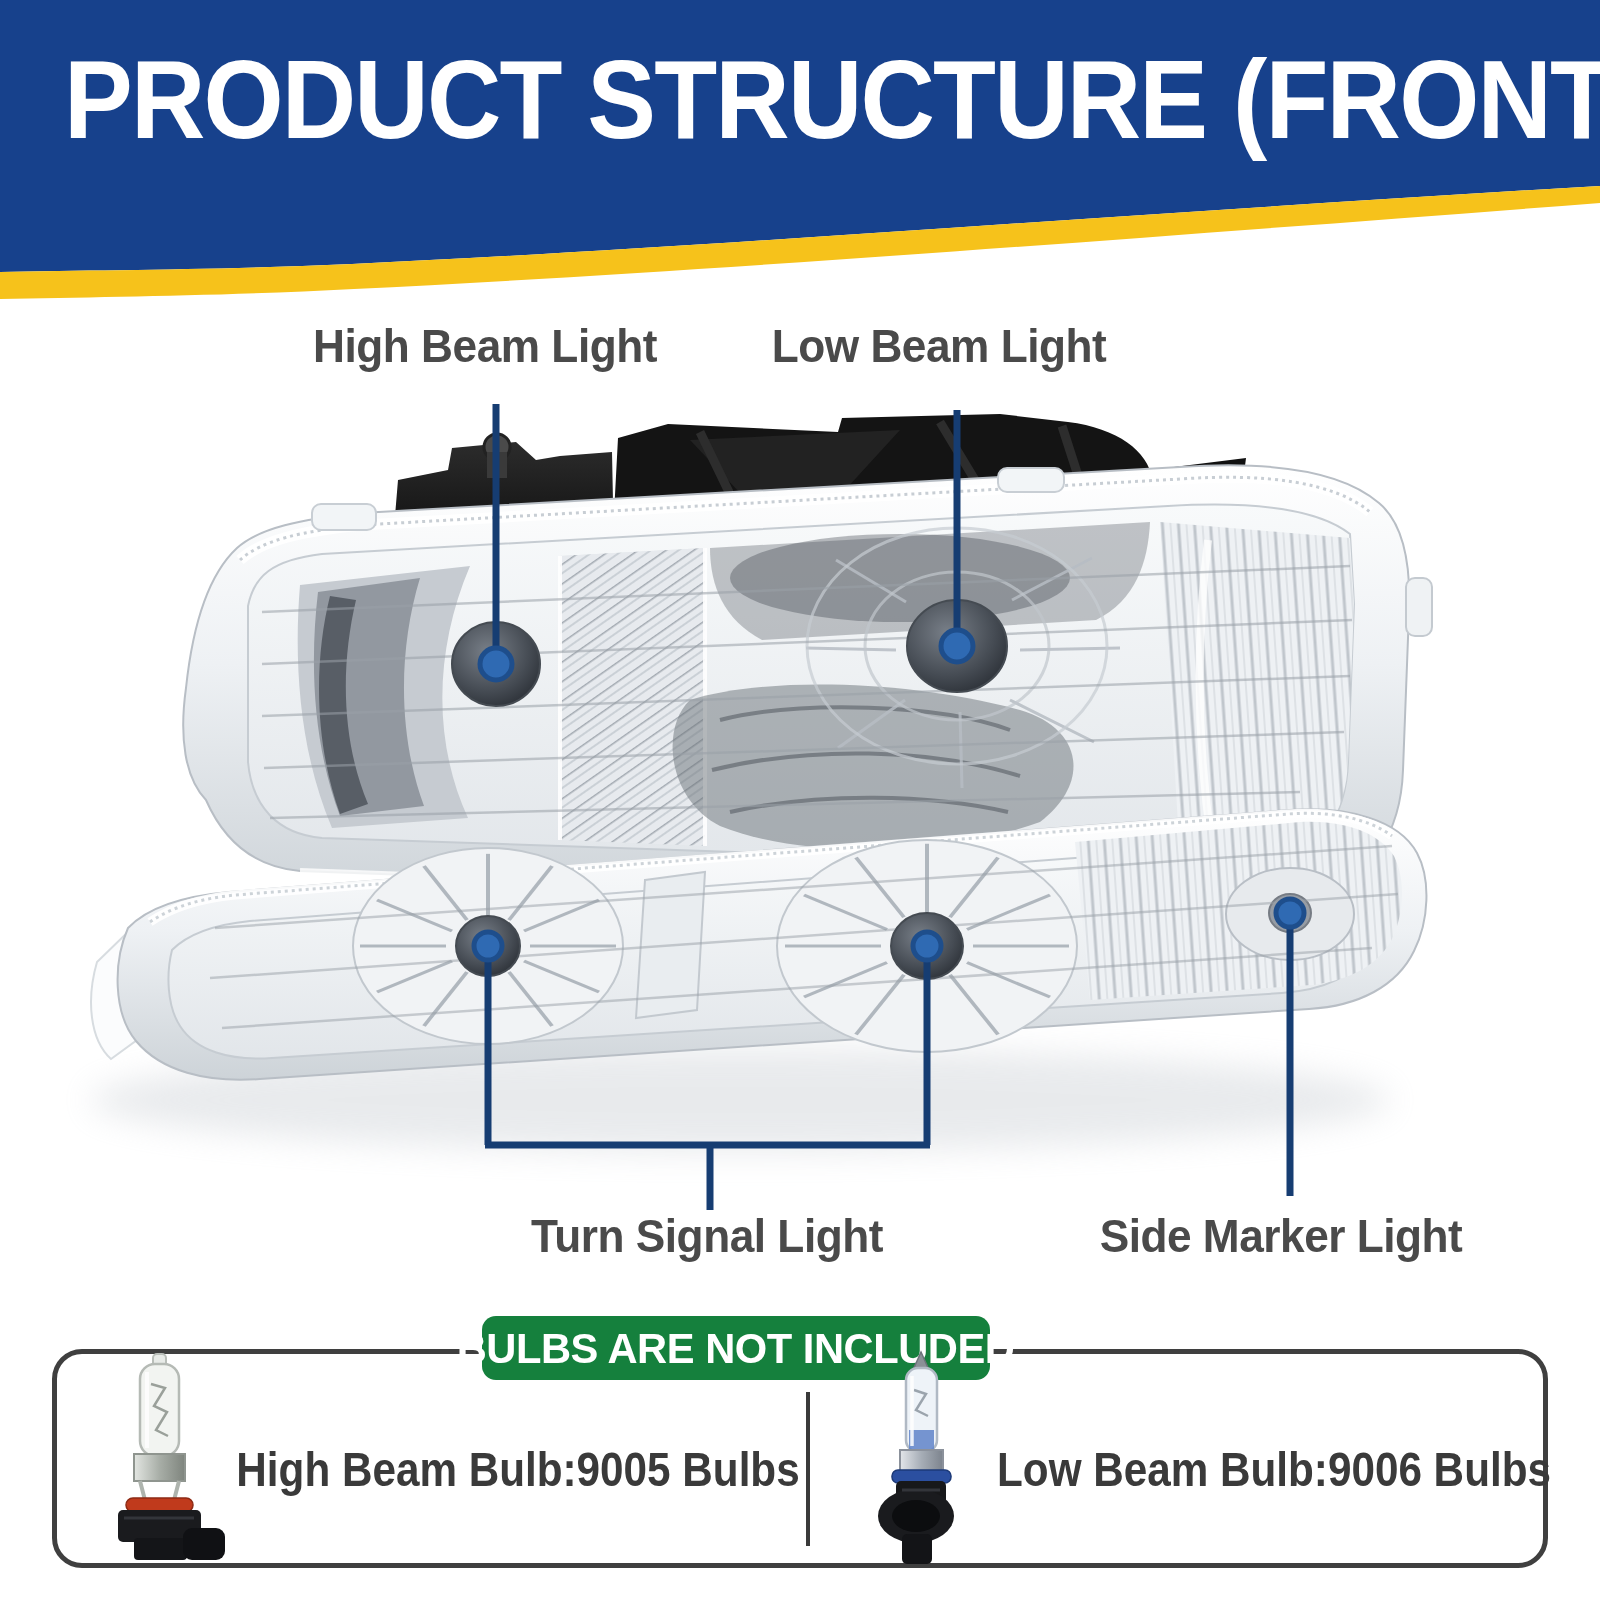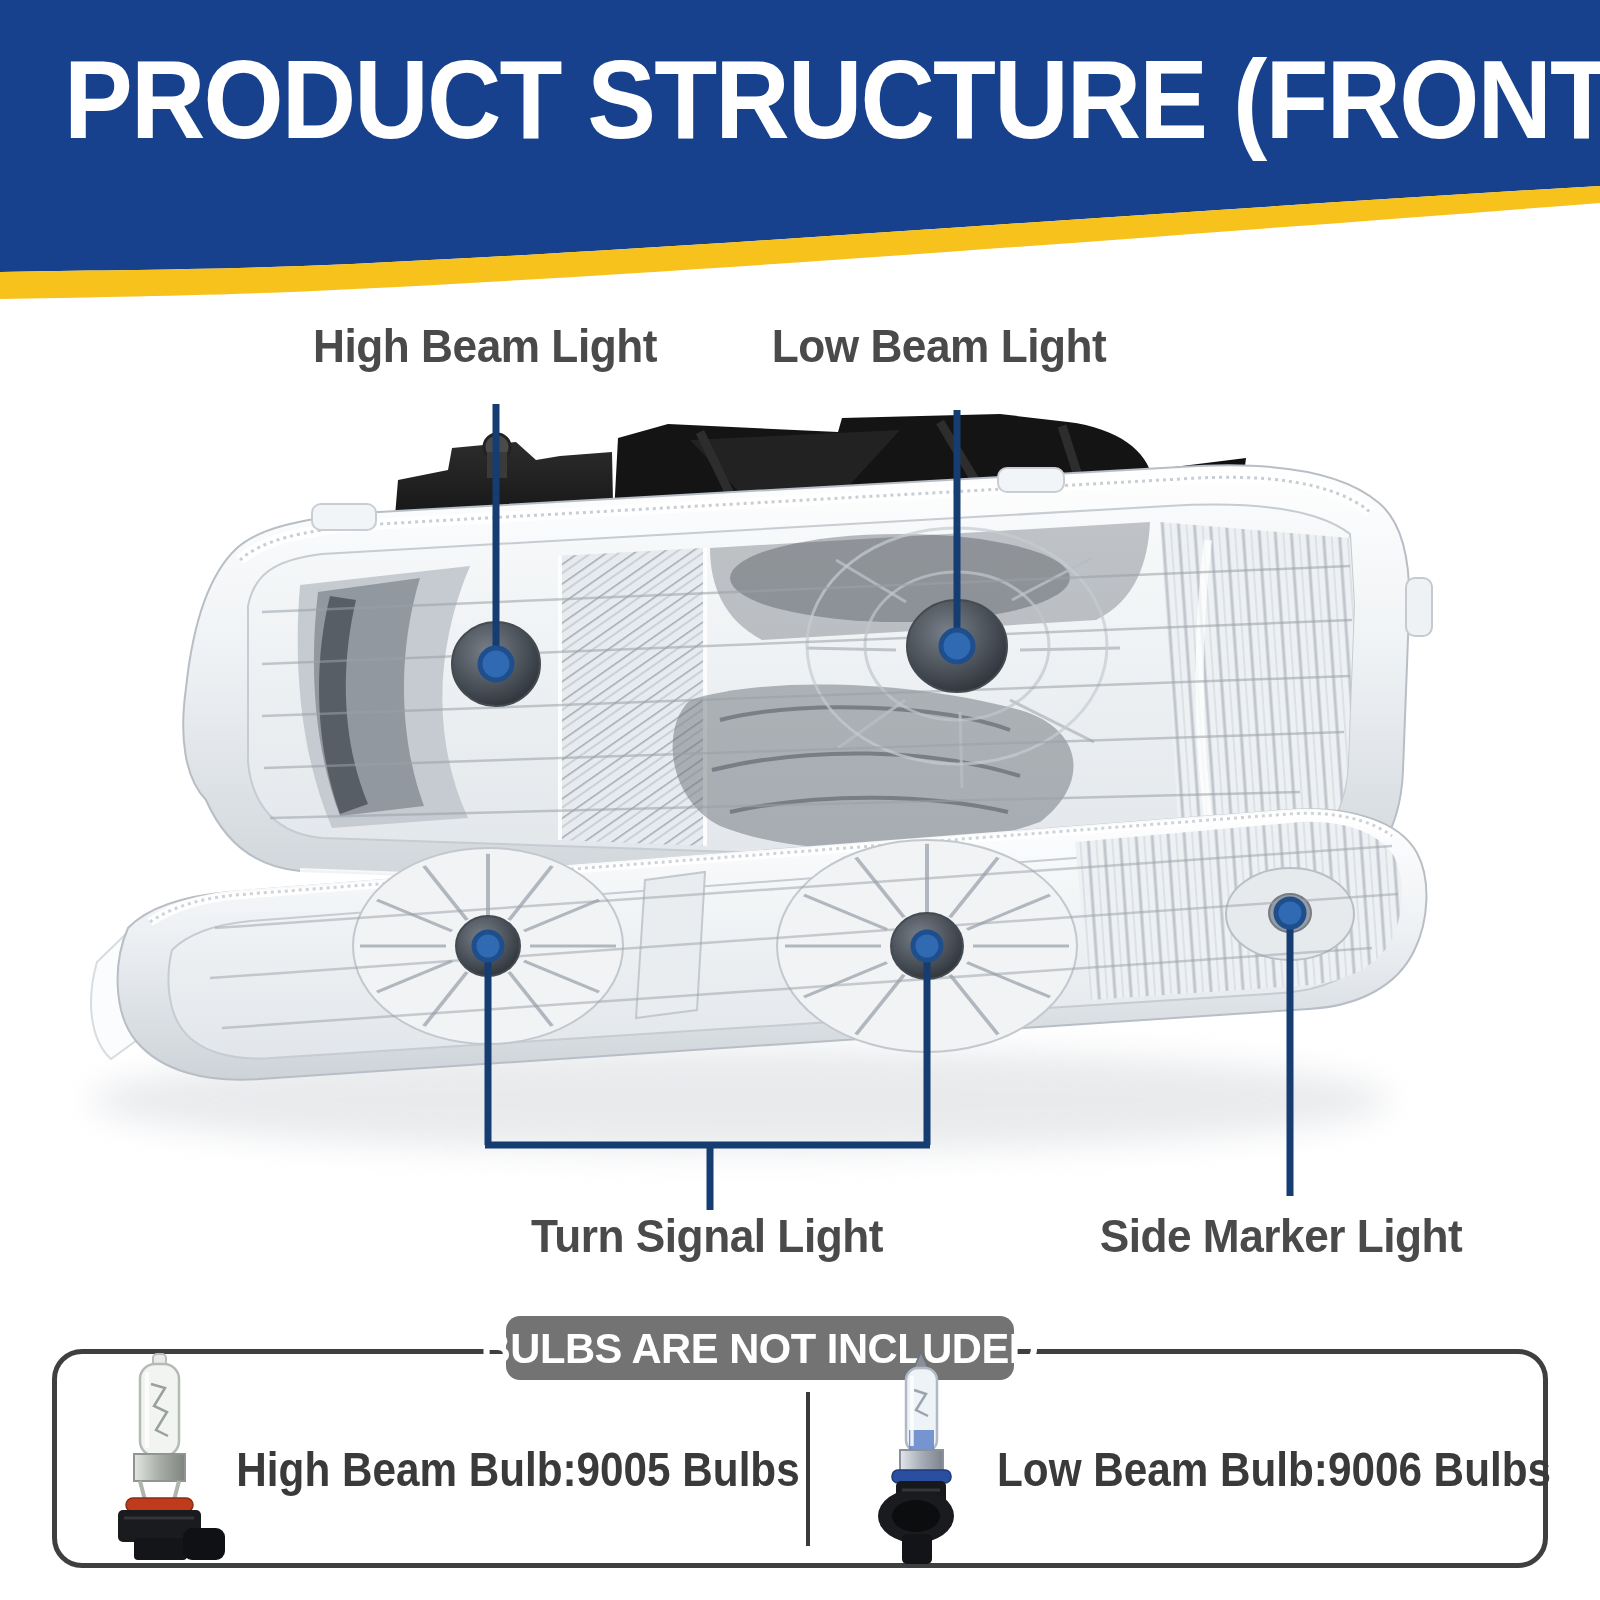--- a/index.html
+++ b/index.html
@@ -25,22 +25,22 @@
   .lbl-high{left:485px;top:318px;}
   .lbl-low{left:939px;top:318px;}
   .lbl-turn{left:707px;top:1208px;}
   .lbl-side{left:1281px;top:1208px;}
   
   .panel{
     position:absolute;left:52px;top:1349px;width:1496px;height:219px;
     border:5px solid #3f3f3f;border-radius:30px;background:#ffffff;box-sizing:border-box;
   }
   .pill{
-    position:absolute;left:506px;top:1316px;width:508px;height:64px;
-    background:#737373;border-radius:14px;display:flex;align-items:center;justify-content:center;
+    position:absolute;left:482px;top:1316px;width:508px;height:64px;
+    background:#15803d;border-radius:14px;display:flex;align-items:center;justify-content:center;
   }
   .pill span{
     color:#ffffff;font-size:43px;font-weight:700;letter-spacing:-.5px;
     transform:scaleX(.97);white-space:nowrap;
   }
   .divider{position:absolute;left:806px;top:1392px;width:4px;height:154px;background:#3a3a3a;}
   .bulb-svg{position:absolute;display:block;}
   .bulb-9005{left:84px;top:1352px;width:152px;height:212px;}
   .bulb-9006{left:846px;top:1350px;width:152px;height:216px;}
   .bulbtext{

